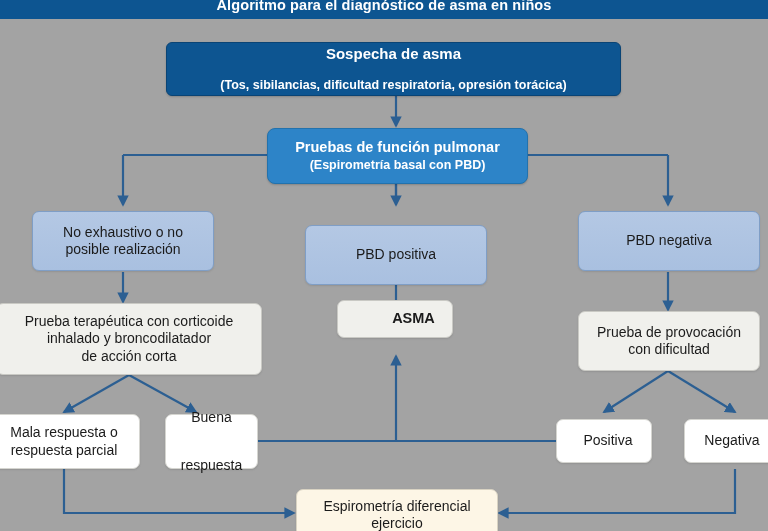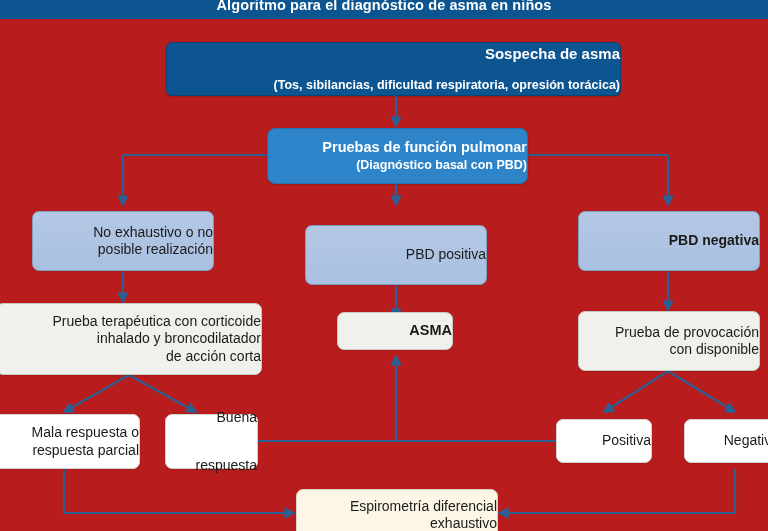--- a/index.html
+++ b/index.html
@@ -5,21 +5,21 @@
   * { box-sizing: border-box; margin: 0; padding: 0; }
   html, body {
     width: 768px; height: 531px;
     font-family: "Liberation Sans", sans-serif;
     background: #ccd6ec;
     overflow: hidden;
   }
   #root {
     position: relative;
     width: 768px; height: 531px;
-    background: #b91c1c;
+    background: #a3a3a3;
   }
   
   .title-bar {
     position: absolute;
     left: 0; top: -6px;
     width: 768px; height: 22px;
     background: #0d5591;
     display: flex;
     align-items: center;
     justify-content: center;
@@ -37,21 +37,21 @@
     width: 768px; height: 3px;
     background: #0d5591;
   }
 
   
   .node {
     position: absolute;
     display: flex;
     align-items: center;
     justify-content: center;
-    text-align: right;
+    text-align: center;
     border-radius: 6px;
     line-height: 1.22;
   }
   .node .lbl { display: block; width: 100%; }
   .node .sub { display: block; width: 100%; }
 
   
   .node.dark {
     background: #0d5591;
     color: #ffffff;
@@ -170,49 +170,49 @@
   </div>
   <div class="title-rule"></div>
 
   <div class="node dark" style="left:166px; top:42px; width:455px; height:54px; flex-direction:column;">
     <span class="lbl">Sospecha de asma</span>
     <span class="sub">(Tos, sibilancias, dificultad respiratoria, opresión torácica)</span>
   </div>
 
   <div class="node mid" style="left:267px; top:128px; width:261px; height:56px; flex-direction:column;">
     <span class="lbl">Pruebas de función pulmonar</span>
-    <span class="sub">(Diagnóstico basal con PBD)</span>
+    <span class="sub">(Espirometría basal con PBD)</span>
   </div>
 
   <div class="node lightblue" style="left:32px; top:211px; width:182px; height:60px; flex-direction:column;">
     <span class="lbl">No exhaustivo o no</span>
     <span class="lbl">posible realización</span>
   </div>
 
   <div class="node lightblue" style="left:305px; top:225px; width:182px; height:60px;">
     <span class="lbl">PBD positiva</span>
   </div>
 
-  <div class="node lightblue" style="left:578px; top:211px; width:182px; height:60px;font-weight:bold;">
+  <div class="node lightblue" style="left:578px; top:211px; width:182px; height:60px;">
     <span class="lbl">PBD negativa</span>
   </div>
 
   <div class="node grey" style="left:-4px; top:303px; width:266px; height:72px; flex-direction:column;">
     <span class="lbl">Prueba terapéutica con corticoide</span>
     <span class="lbl">inhalado y broncodilatador</span>
     <span class="lbl">de acción corta</span>
   </div>
 
-  <div class="node grey bold" style="left:337px; top:312px; width:116px; height:38px;padding-left:37px;">
+  <div class="node grey bold" style="left:337px; top:300px; width:116px; height:38px;padding-left:37px;">
     <span class="lbl">ASMA</span>
   </div>
 
   <div class="node grey" style="left:578px; top:311px; width:182px; height:60px; flex-direction:column;">
     <span class="lbl">Prueba de provocación</span>
-    <span class="lbl">con disponible</span>
+    <span class="lbl">con dificultad</span>
   </div>
 
   <div class="node white" style="left:-12px; top:414px; width:152px; height:55px; flex-direction:column;">
     <span class="lbl">Mala respuesta o</span>
     <span class="lbl">respuesta parcial</span>
   </div>
 
   <div class="node white" style="left:165px; top:414px; width:93px; height:55px; flex-direction:column;gap:31px;">
     <span class="lbl">Buena</span>
     <span class="lbl">respuesta</span>
@@ -221,16 +221,16 @@
   <div class="node white" style="left:556px; top:419px; width:96px; height:44px;padding-left:8px;">
     <span class="lbl">Positiva</span>
   </div>
 
   <div class="node white" style="left:684px; top:419px; width:96px; height:44px;">
     <span class="lbl">Negativa</span>
   </div>
 
   <div class="node cream" style="left:296px; top:489px; width:202px; height:52px; flex-direction:column;">
     <span class="lbl">Espirometría diferencial</span>
-    <span class="lbl">exhaustivo</span>
+    <span class="lbl">ejercicio</span>
   </div>
 
 </div>
 
 </body></html>

